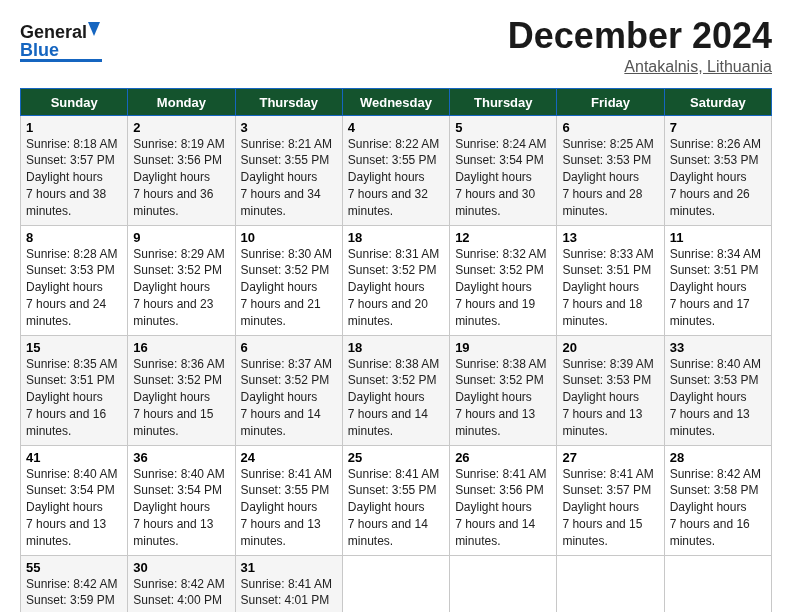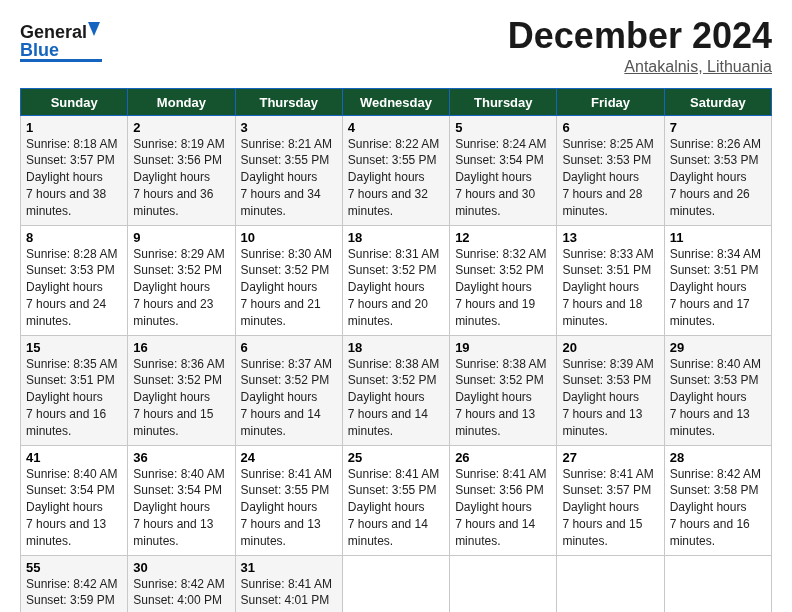--- a/index.html
+++ b/index.html
@@ -195,21 +195,21 @@
           </td>
           <td>
             <span class="day-num">19</span>
             <div class="day-info">Sunrise: 8:38 AM<br>Sunset: 3:52 PM<br>Daylight hours<br>7 hours and 13 minutes.</div>
           </td>
           <td>
             <span class="day-num">20</span>
             <div class="day-info">Sunrise: 8:39 AM<br>Sunset: 3:53 PM<br>Daylight hours<br>7 hours and 13 minutes.</div>
           </td>
           <td>
-            <span class="day-num">29</span>
+            <span class="day-num">33</span>
             <div class="day-info">Sunrise: 8:40 AM<br>Sunset: 3:53 PM<br>Daylight hours<br>7 hours and 13 minutes.</div>
           </td>
         </tr>
         <tr>
           <td>
             <span class="day-num">41</span>
             <div class="day-info">Sunrise: 8:40 AM<br>Sunset: 3:54 PM<br>Daylight hours<br>7 hours and 13 minutes.</div>
           </td>
           <td>
             <span class="day-num">36</span>

